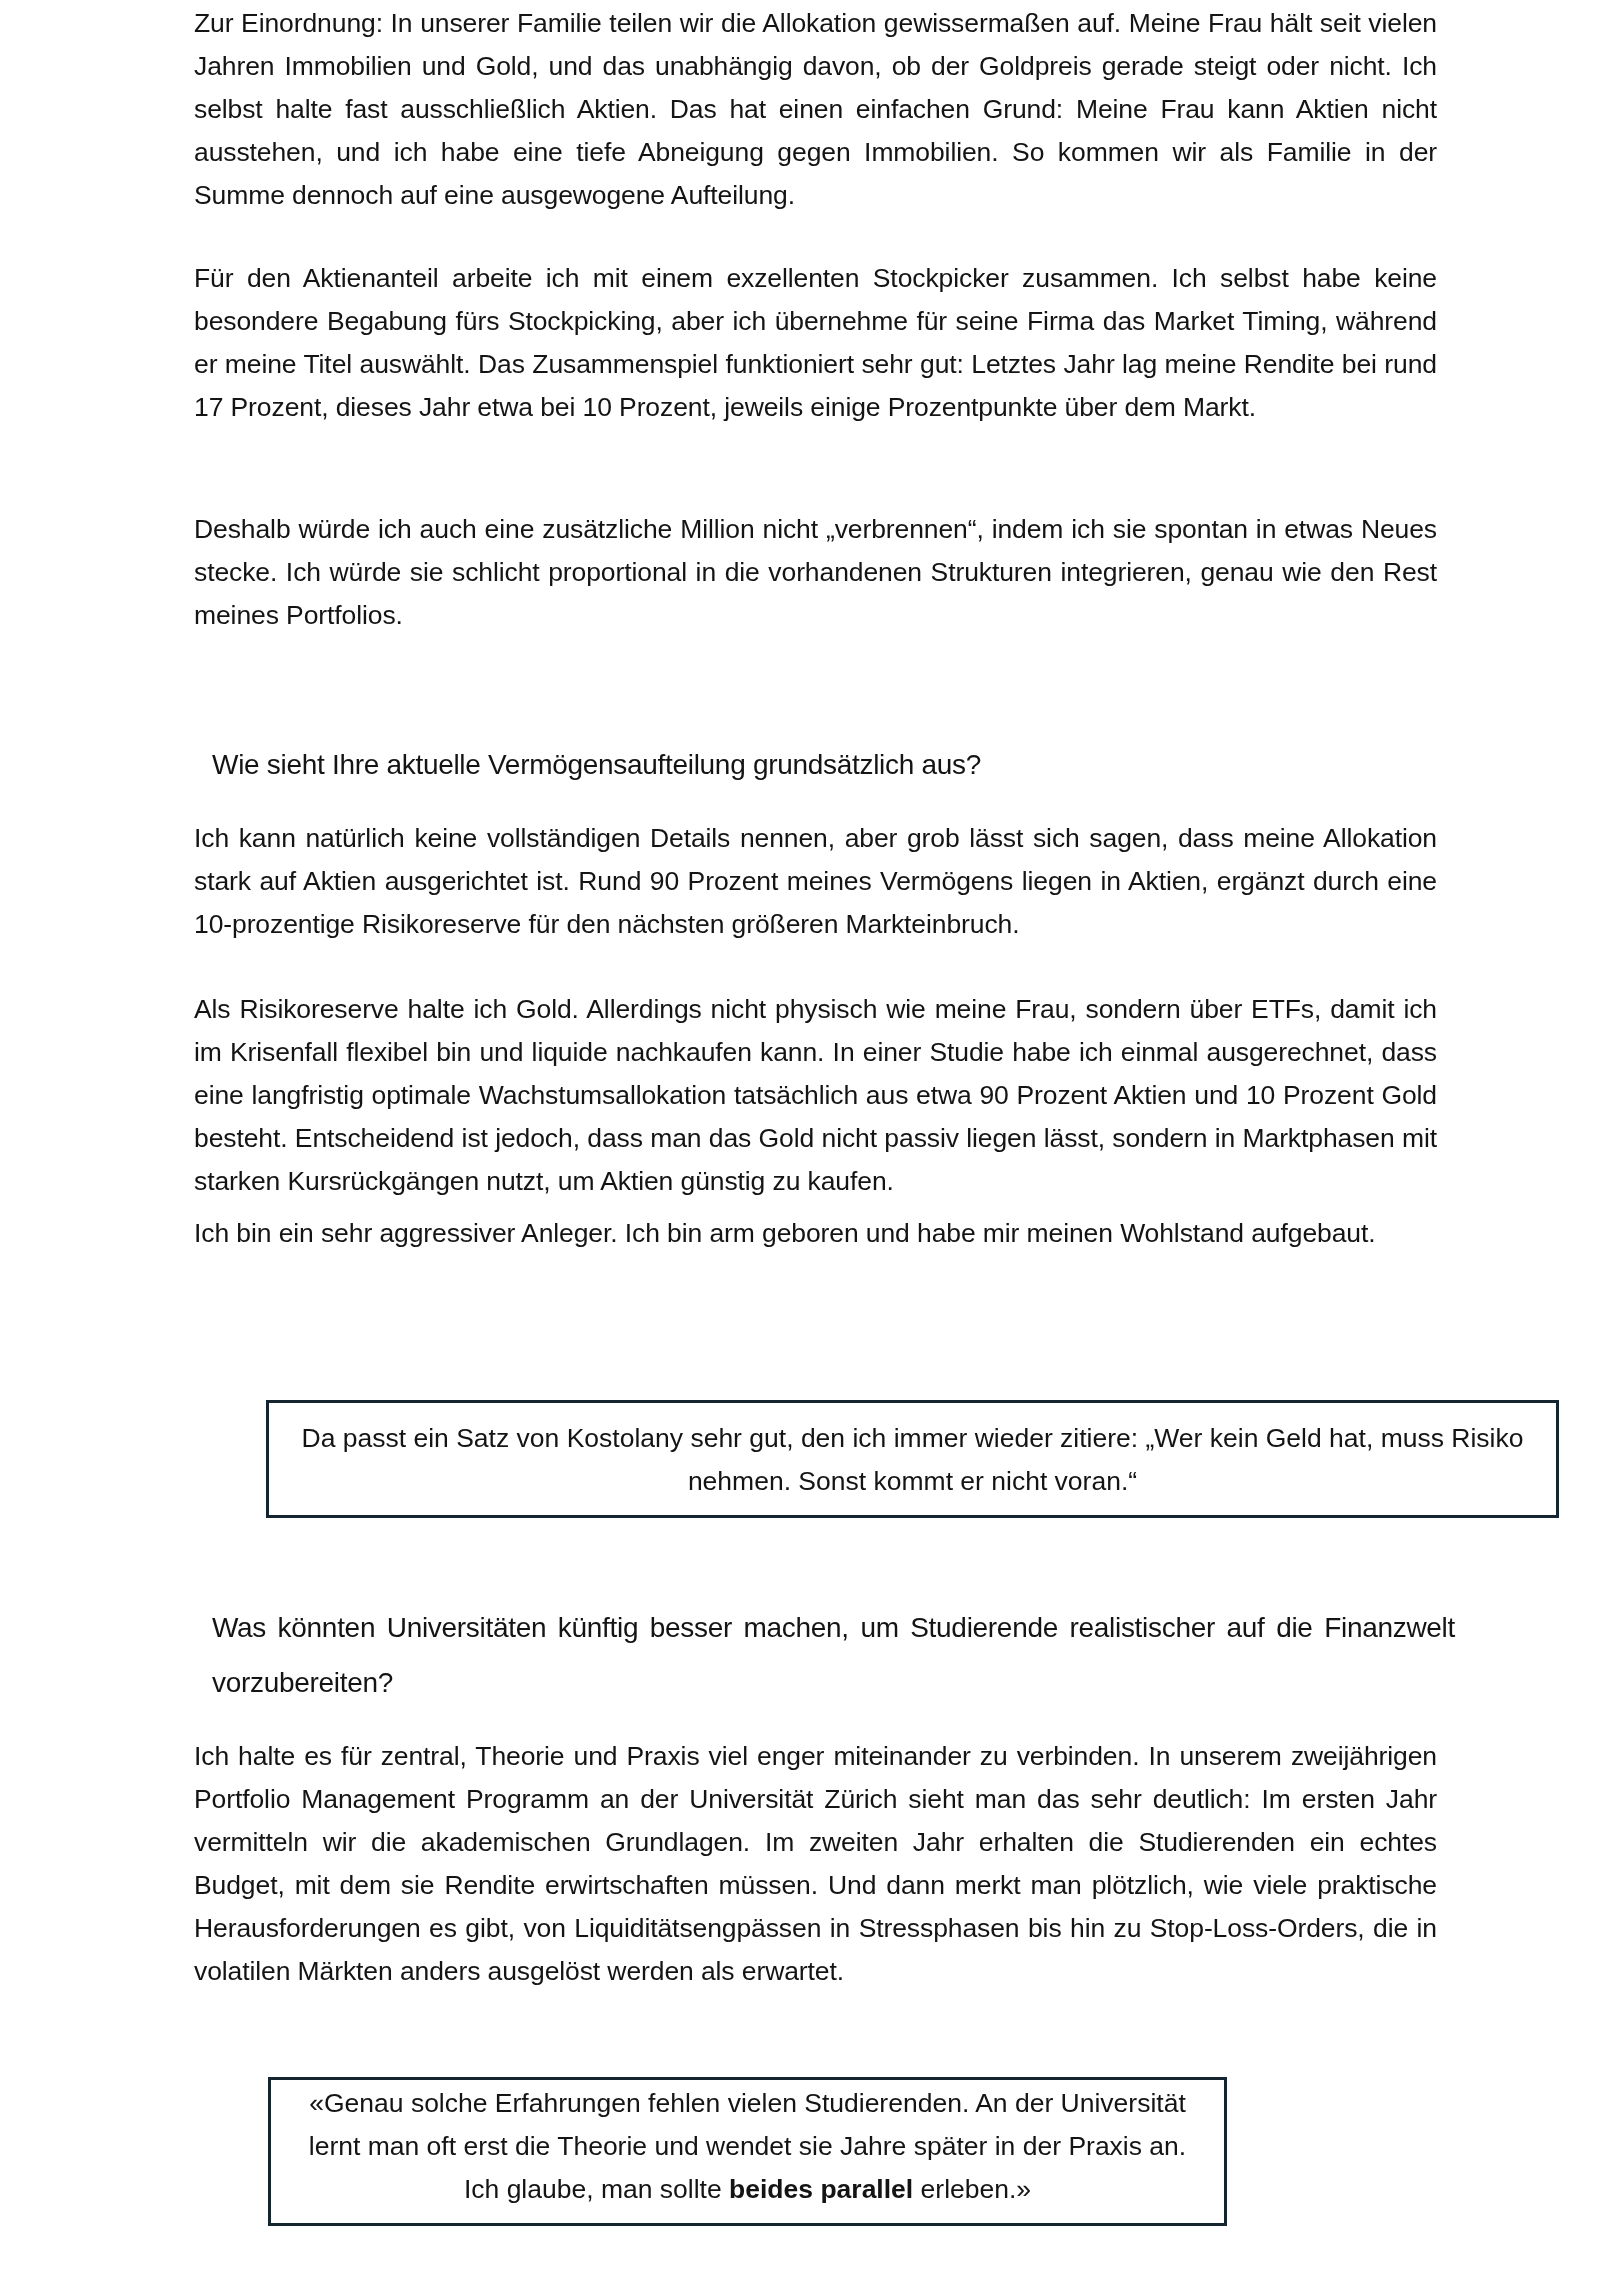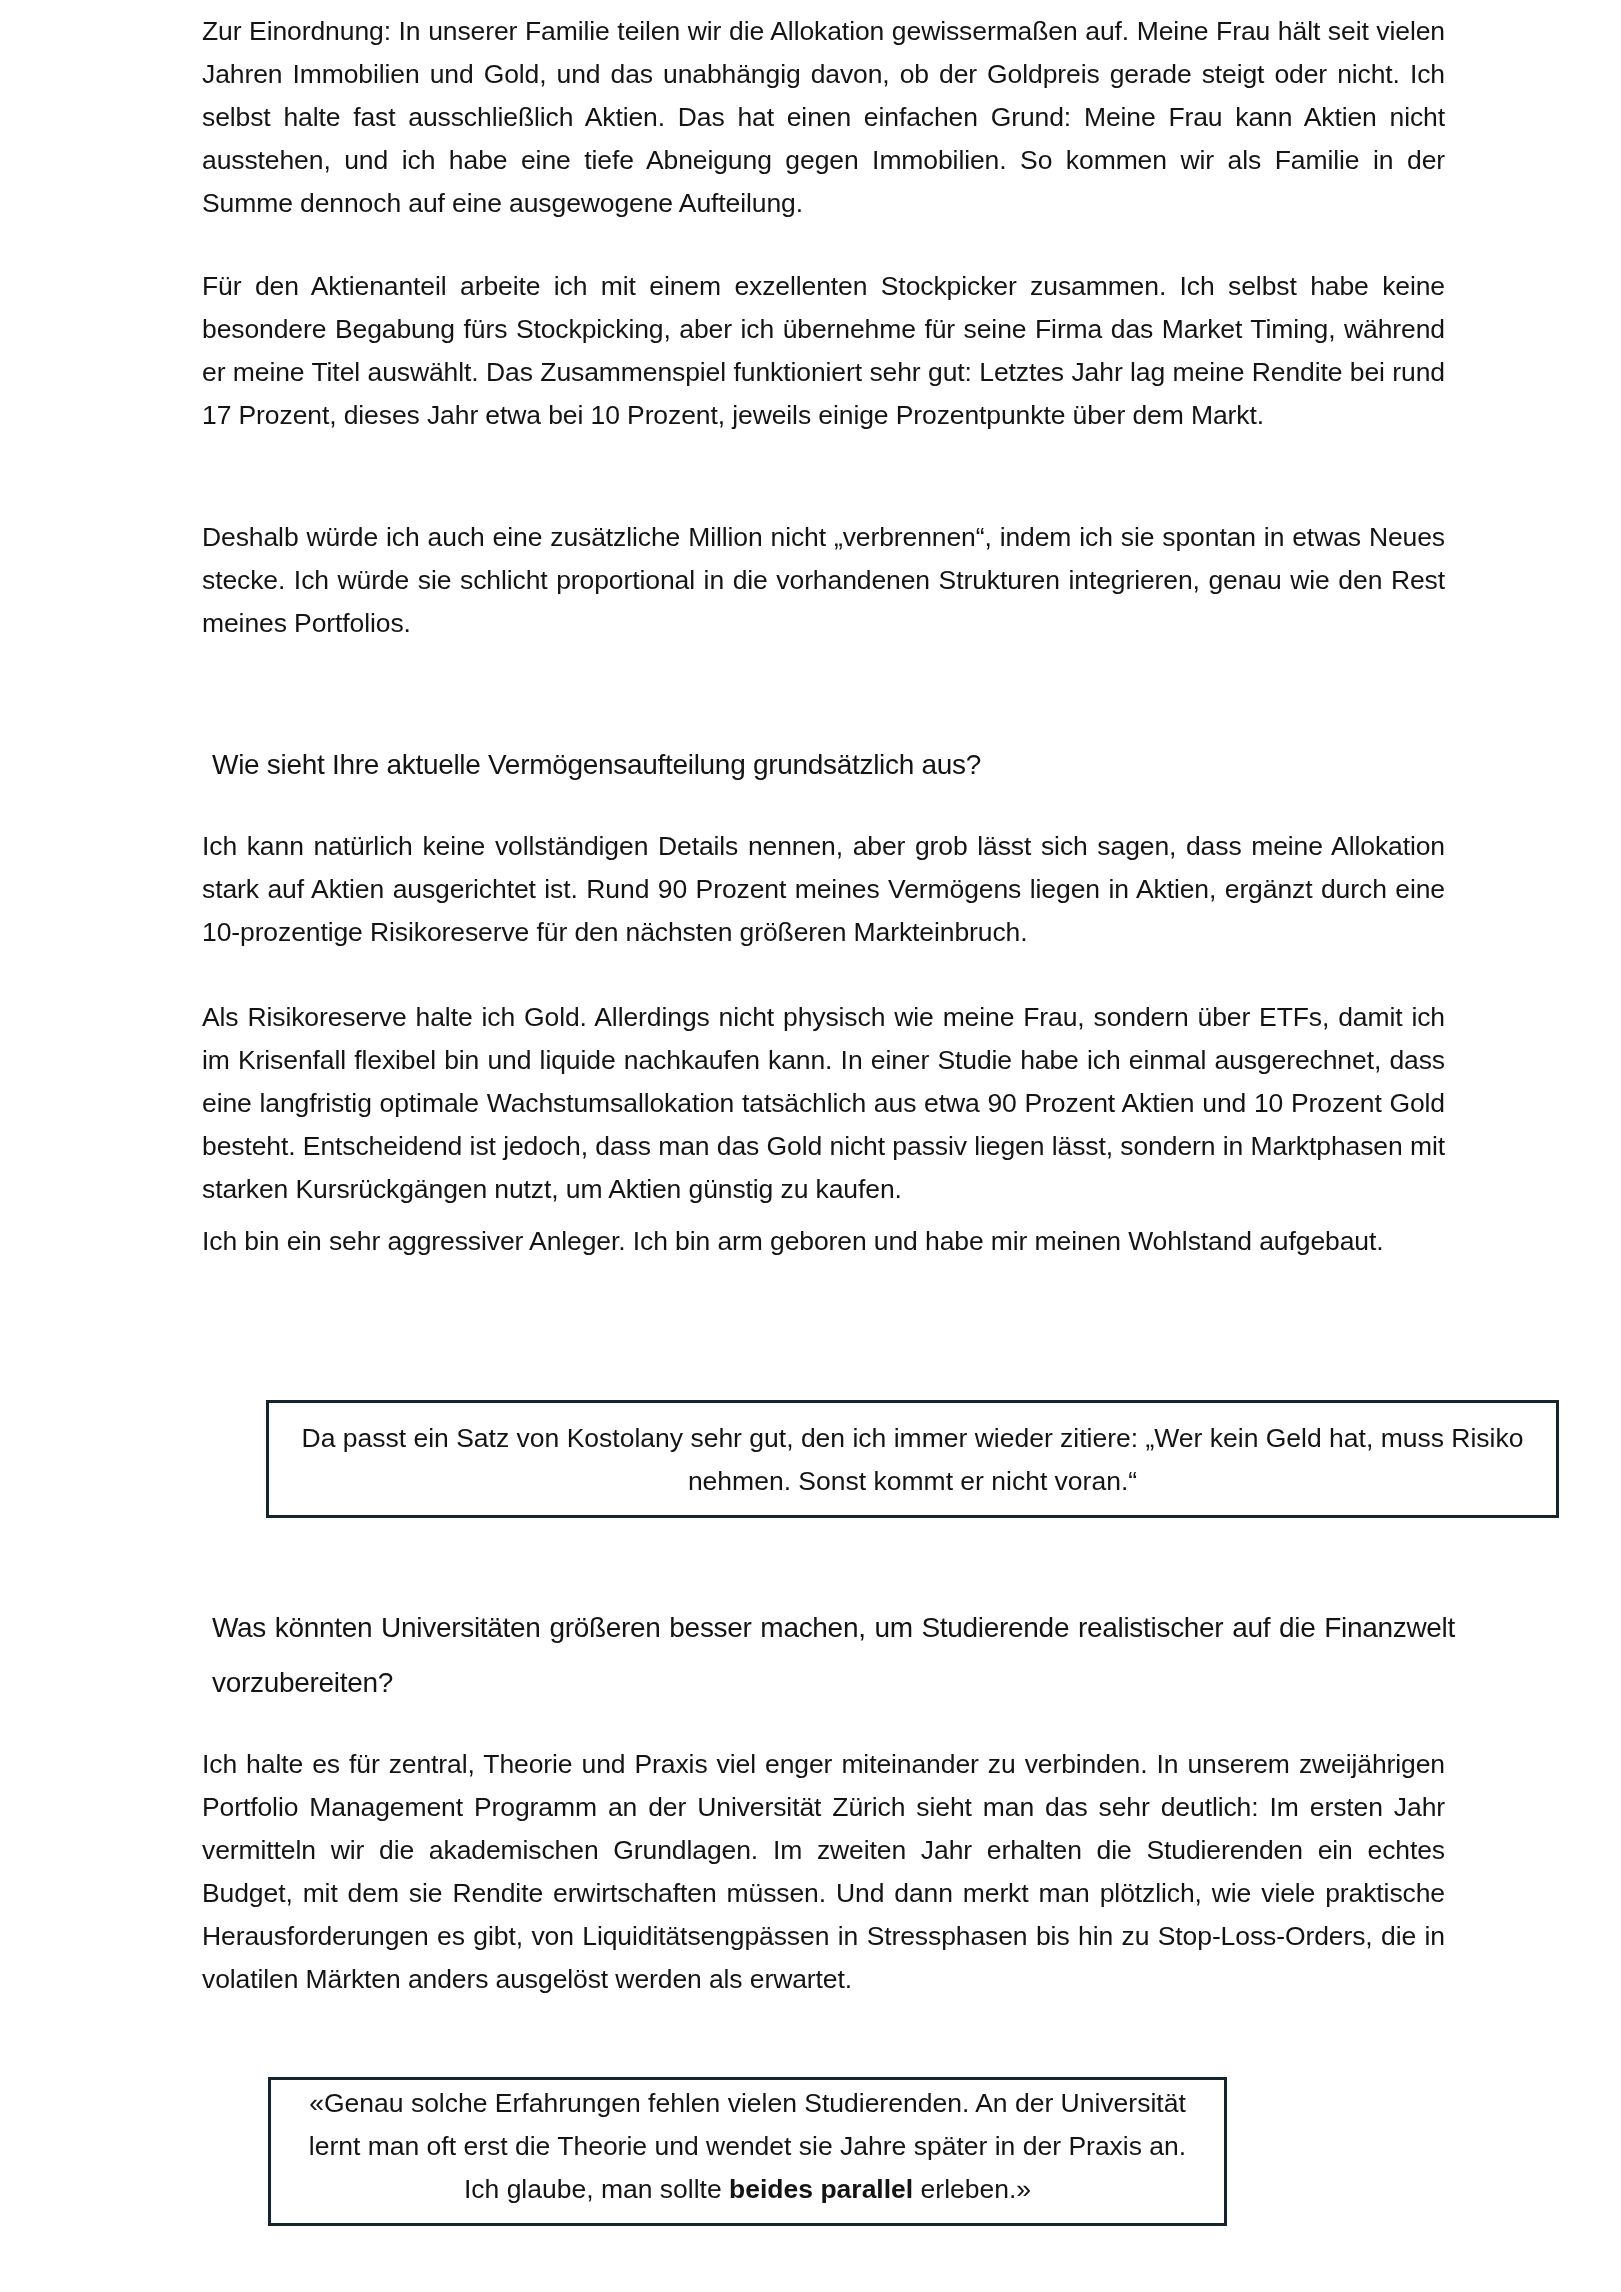--- a/index.html
+++ b/index.html
@@ -5,21 +5,21 @@
     html, body { margin: 0; padding: 0; background: #ffffff; }
     body {
       width: 1621px; height: 2293px; position: relative; overflow: hidden;
       font-family: "Liberation Sans", "DejaVu Sans", sans-serif;
       color: #141414;
     }
     .page { position: absolute; left: 194px; width: 1243px; top: 0; }
     .p {
       position: absolute; left: 0; width: 1243px;
       font-size: 26.5px; line-height: 43px; text-align: justify;
-      margin: 8px; letter-spacing: -0.1px;
+      margin: 0; letter-spacing: -0.1px;
     }
     .h {
       position: absolute; left: 0; width: 1243px; margin: 18px;
       font-size: 28px; font-weight: normal; line-height: 55px; text-align: justify;
       letter-spacing: -0.3px;
     }
     .quote {
       position: absolute; border: 3.9px solid #14252f; box-sizing: border-box;
       font-size: 26.5px; line-height: 43px; text-align: center; margin: 0;
       background: #fff;
@@ -42,21 +42,21 @@
   <p class="p" style="top:817px;">Ich kann natürlich keine vollständigen Details nennen, aber grob lässt sich sagen, dass meine Allokation stark auf Aktien ausgerichtet ist. Rund 90 Prozent meines Vermögens liegen in Aktien, ergänzt durch eine 10-prozentige Risikoreserve für den nächsten größeren Markteinbruch.</p>
 
   <p class="p" style="top:988px;">Als Risikoreserve halte ich Gold. Allerdings nicht physisch wie meine Frau, sondern über ETFs, damit ich im Krisenfall flexibel bin und liquide nachkaufen kann. In einer Studie habe ich einmal ausgerechnet, dass eine langfristig optimale Wachstumsallokation tatsächlich aus etwa 90 Prozent Aktien und 10 Prozent Gold besteht. Entscheidend ist jedoch, dass man das Gold nicht passiv liegen lässt, sondern in Marktphasen mit starken Kursrückgängen nutzt, um Aktien günstig zu kaufen.</p>
 
   <p class="p" style="top:1212px;">Ich bin ein sehr aggressiver Anleger. Ich bin arm geboren und habe mir meinen Wohlstand aufgebaut.</p>
 
   <div class="quote" style="left:72px; top:1400px; width:1293px; height:118px; padding:13.7px 23.5px;">
     <span>Da passt ein Satz von Kostolany sehr gut, den ich immer wieder zitiere: „Wer kein Geld hat, muss Risiko nehmen. Sonst kommt er nicht voran.“</span>
   </div>
 
-  <h2 class="h" style="top:1582px;">Was könnten Universitäten größeren besser machen, um Studierende realistischer auf die Finanzwelt vorzubereiten?</h2>
+  <h2 class="h" style="top:1582px;">Was könnten Universitäten künftig besser machen, um Studierende realistischer auf die Finanzwelt vorzubereiten?</h2>
 
   <p class="p" style="top:1735px;">Ich halte es für zentral, Theorie und Praxis viel enger miteinander zu verbinden. In unserem zweijährigen Portfolio Management Programm an der Universität Zürich sieht man das sehr deutlich: Im ersten Jahr vermitteln wir die akademischen Grundlagen. Im zweiten Jahr erhalten die Studierenden ein echtes Budget, mit dem sie Rendite erwirtschaften müssen. Und dann merkt man plötzlich, wie viele praktische Herausforderungen es gibt, von Liquiditätsengpässen in Stressphasen bis hin zu Stop-Loss-Orders, die in volatilen Märkten anders ausgelöst werden als erwartet.</p>
 
   <div class="quote" style="left:74px; top:2077px; width:959px; height:149px; padding:2px 19.6px;">
     <span>«Genau solche Erfahrungen fehlen vielen Studierenden. An der Universität lernt man oft erst die Theorie und wendet sie Jahre später in der Praxis an. Ich glaube, man sollte </span><b>beides parallel</b><span> erleben.»</span>
   </div>
 
 </div>
 
 

